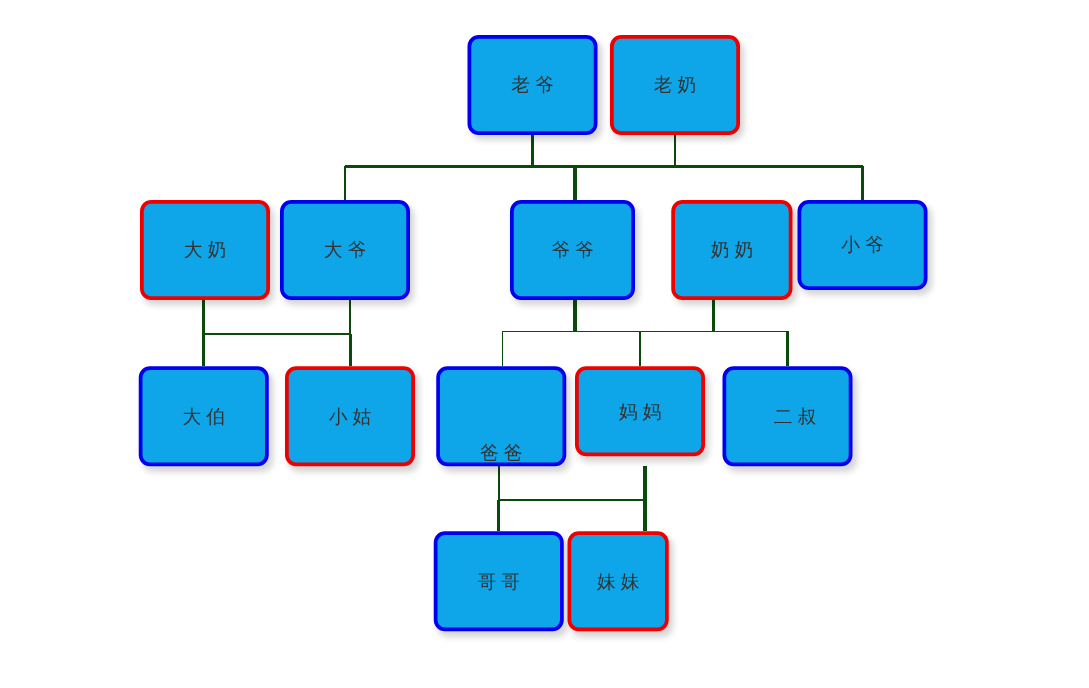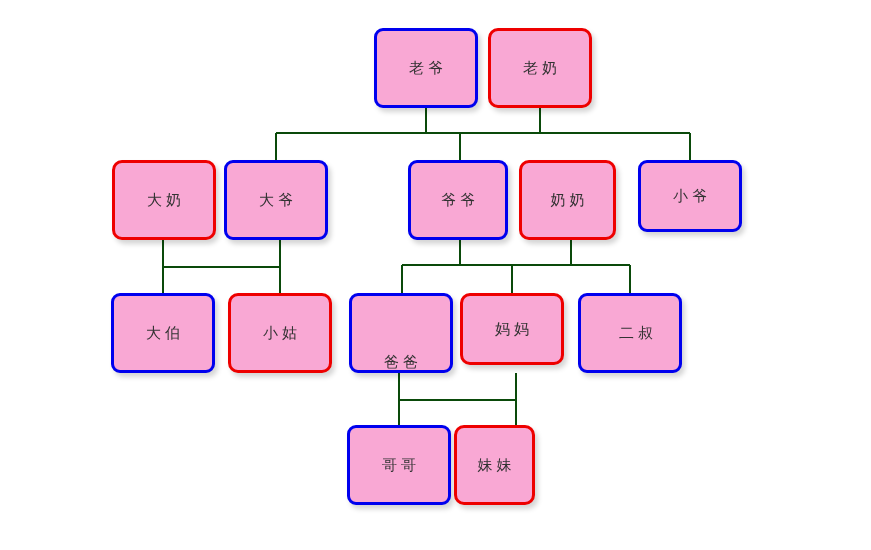--- a/index.html
+++ b/index.html
@@ -22,32 +22,32 @@
   #connector-layer {
     position: absolute;
     left: 0;
     top: 0;
     width: 871px;
     height: 550px;
   }
   .node-box {
     position: absolute;
     box-sizing: border-box;
-    background: #f9a8d4;
+    background: #0ea5e9;
     border-style: solid;
     border-width: 3px;
     border-radius: 9px;
     display: flex;
     align-items: center;
     justify-content: center;
     box-shadow: 3px 4px 5px rgba(0,0,0,0.17);
     z-index: 5;
   }
   .node-box.male   { border-color: #0000ee; }
-  .node-box.female { border-color: #ee0000; border-radius: 10px; }
+  .node-box.female { border-color: #ee0000; }
   .node-label {
     font-family: "DejaVu Sans", "Liberation Sans", sans-serif;
     font-size: 15px;
     color: #333333;
     letter-spacing: 4px;
     text-indent: 4px;
     line-height: 1;
     white-space: nowrap;
   }
 </style>
@@ -90,21 +90,21 @@
       </div>
       <div class="node-box female" style="left: 112px; top: 160px; width: 104px; height: 80px;">
         <span class="node-label">大奶</span>
       </div>
       <div class="node-box male" style="left: 224px; top: 160px; width: 104px; height: 80px;">
         <span class="node-label">大爷</span>
       </div>
       <div class="node-box male" style="left: 408px; top: 160px; width: 100px; height: 80px;">
         <span class="node-label">爷爷</span>
       </div>
-      <div class="node-box female" style="left: 519px; top: 160px; width: 97px; height: 80px; text-align: center;">
+      <div class="node-box female" style="left: 537px; top: 160px; width: 97px; height: 80px; text-align: center;">
         <span class="node-label">奶奶</span>
       </div>
       <div class="node-box male" style="left: 638px; top: 160px; width: 104px; height: 72px;">
         <span class="node-label">小爷</span>
       </div>
       <div class="node-box male" style="left: 111px; top: 293px; width: 104px; height: 80px;">
         <span class="node-label">大伯</span>
       </div>
       <div class="node-box female" style="left: 228px; top: 293px; width: 104px; height: 80px;">
         <span class="node-label">小姑</span>

